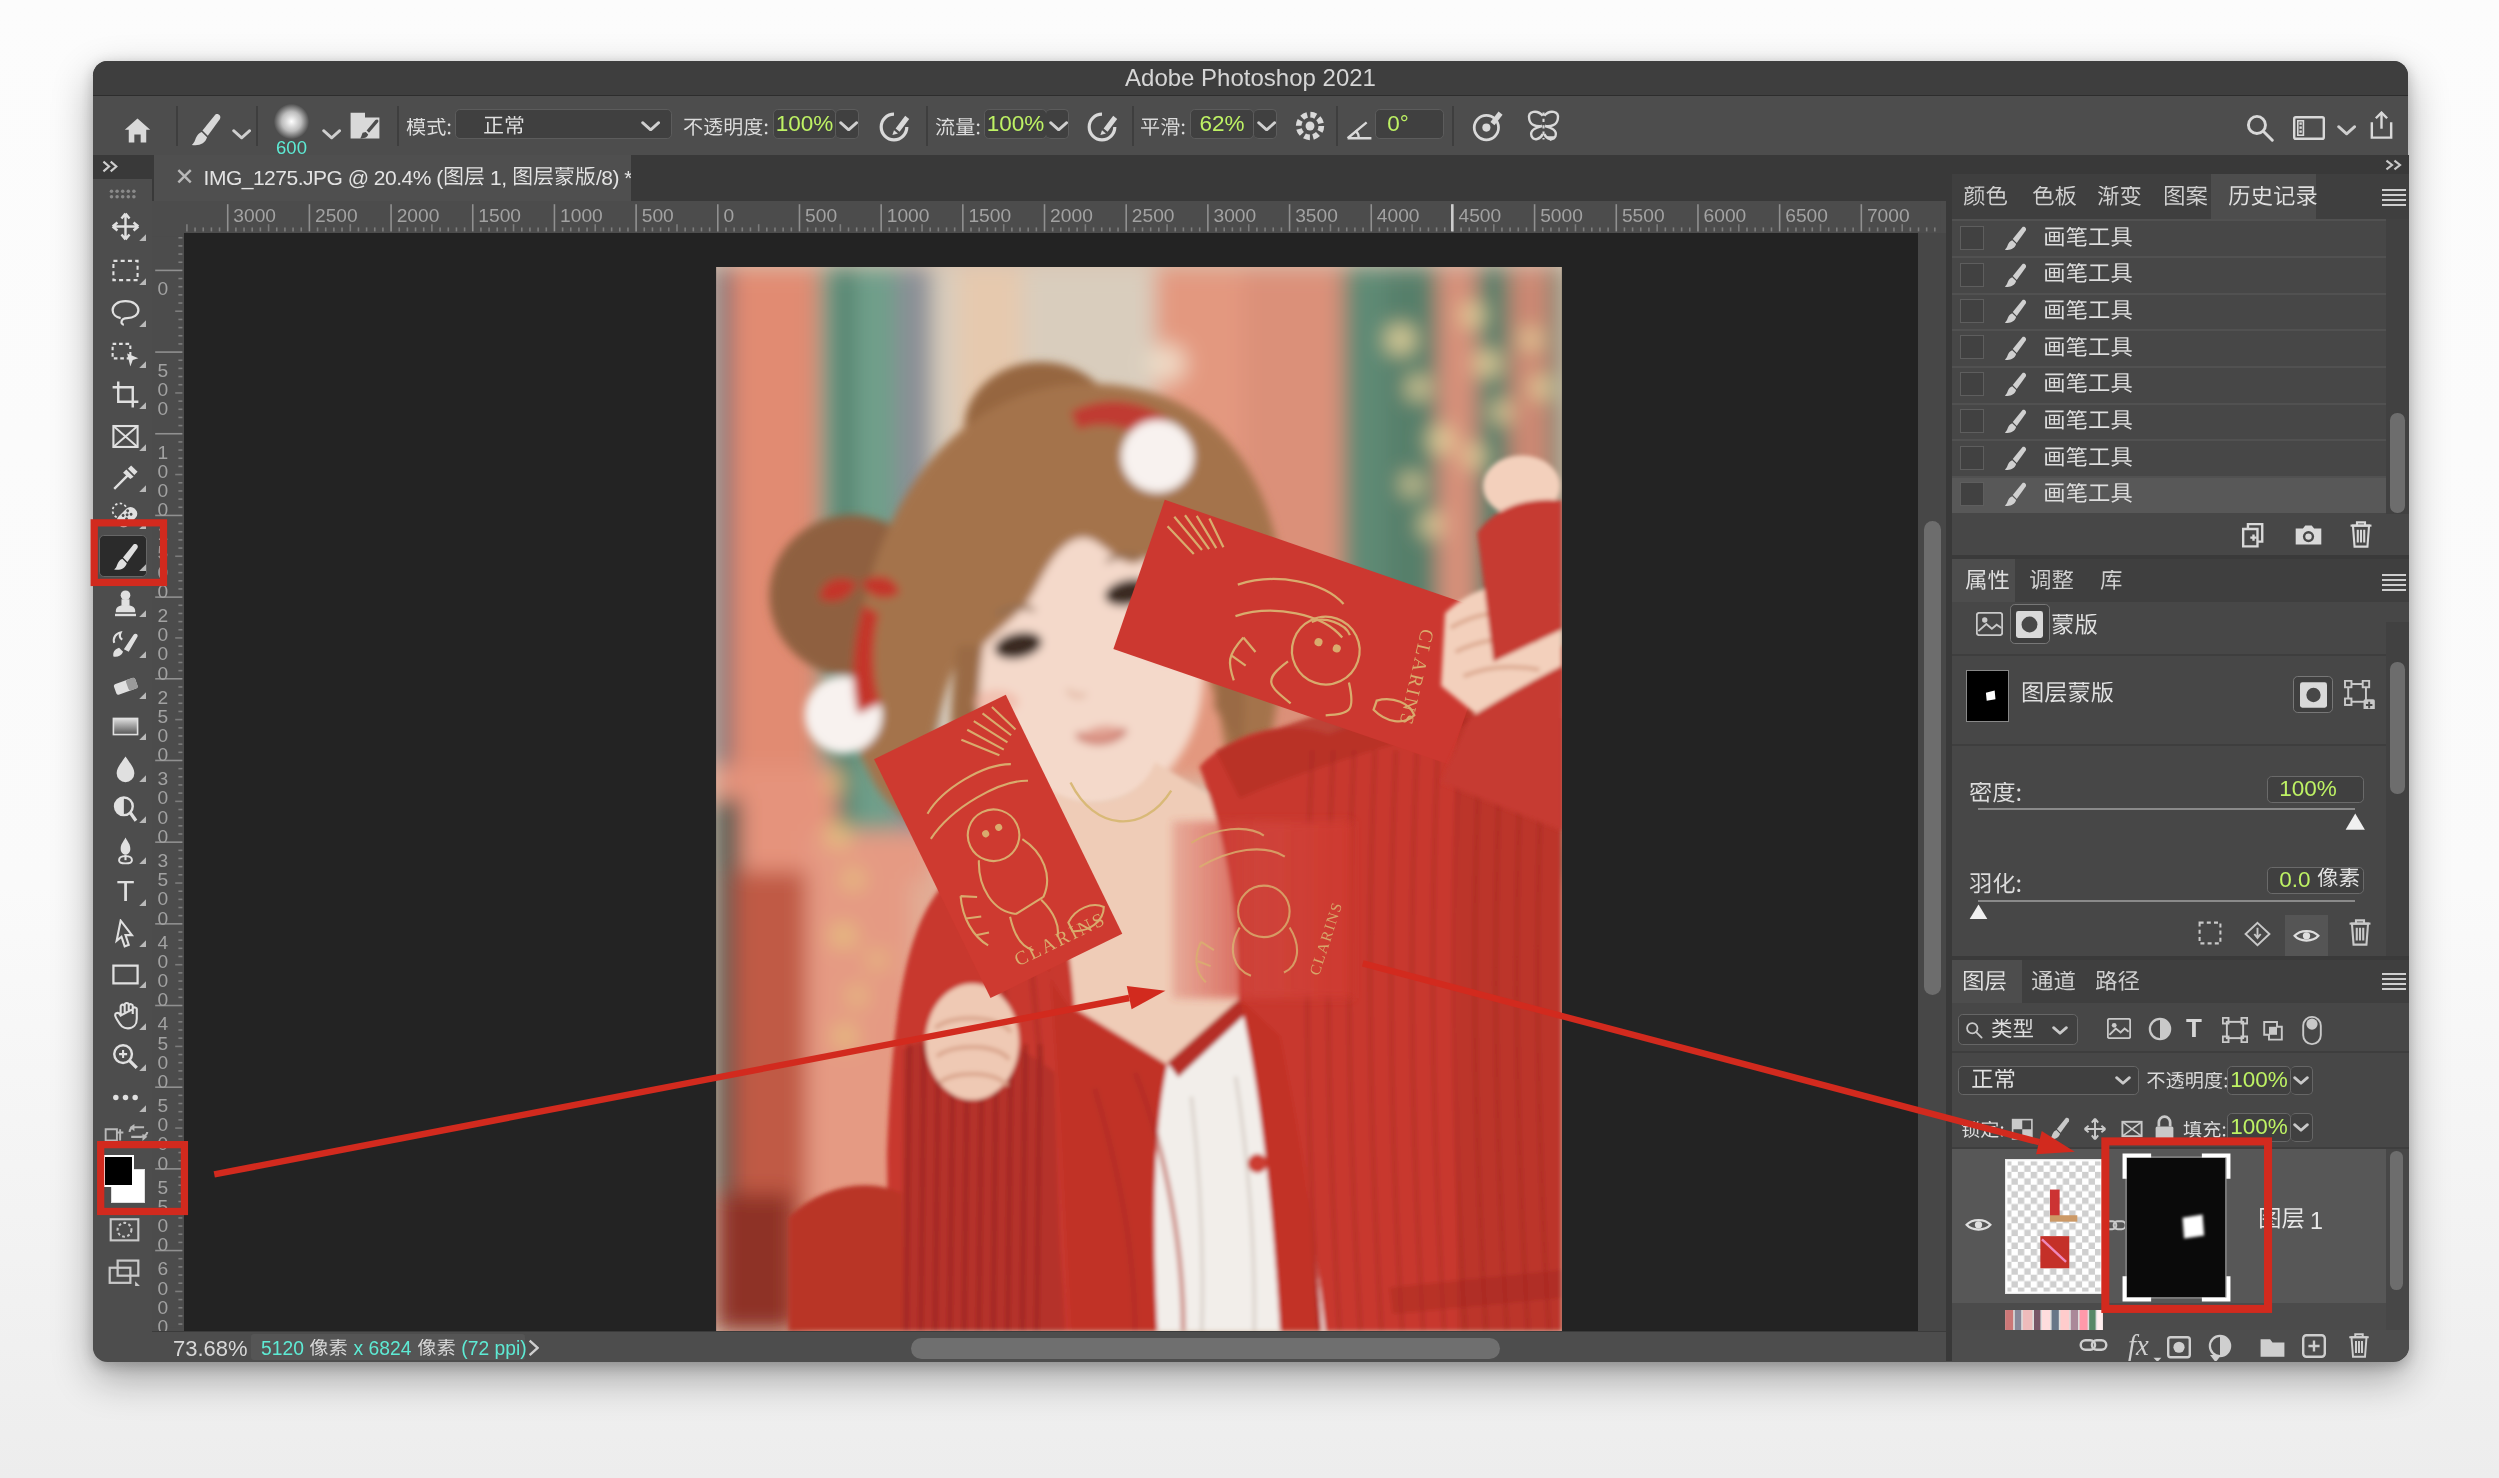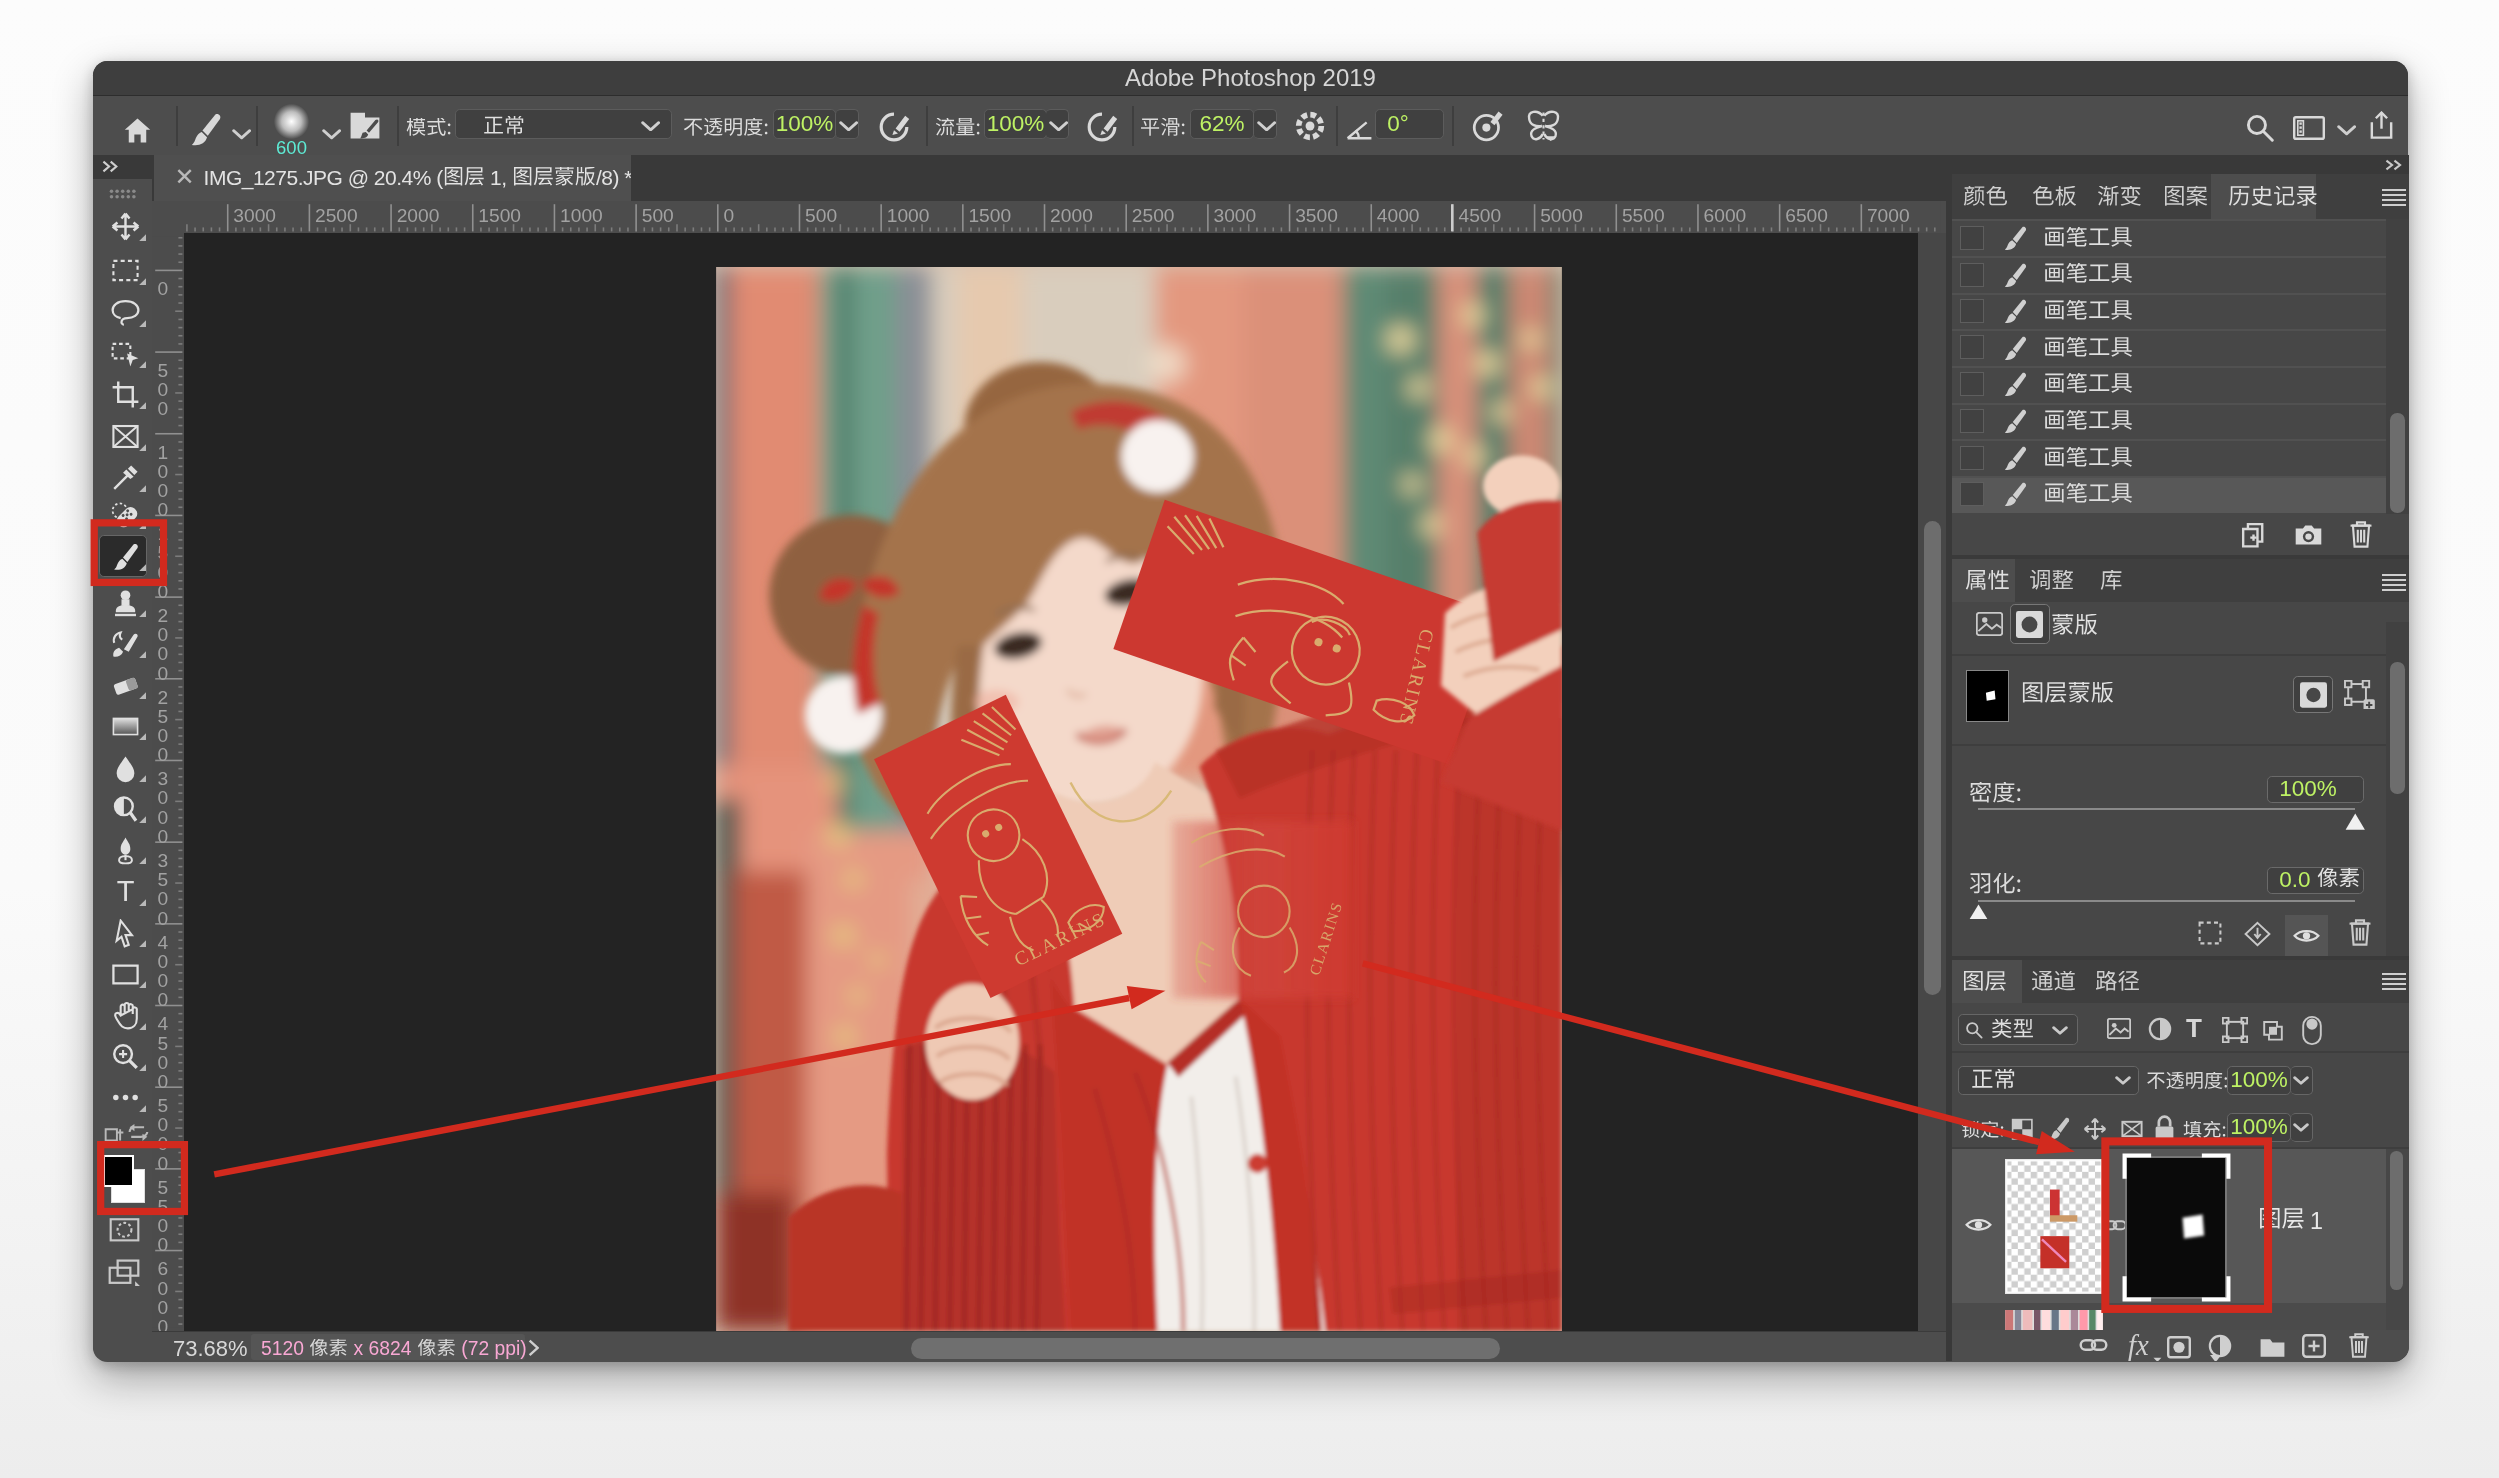--- a/index.html
+++ b/index.html
@@ -28,21 +28,21 @@
 .hambtn{position:absolute;width:24px;height:17px;border-top:2.4px solid #cfcfcf;border-bottom:2.4px solid #cfcfcf}
 .hambtn:before{content:"";display:block;margin-top:3.2px;border-top:2.4px solid #cfcfcf}
 .hambtn:after{content:"";display:block;margin-top:2.4px;border-top:2.4px solid #cfcfcf}
 .toolsel{position:absolute;left:5.6px;width:48px;height:42px;background:#2b2b2b;border:0.8px solid #666;border-radius:4.8px}
 .ptab{position:absolute;height:45px;background:#4d4d4d}
 .pdark{position:absolute;background:#3f3f3f}
 .sep{position:absolute;background:#3a3a3a}
 </style></head><body>
 <div id="page">
     <div id="win">
-<div id="titlebar">Adobe Photoshop 2019</div>
+<div id="titlebar">Adobe Photoshop 2021</div>
 <div id="optbar">
         <svg class="icon" style="left:31px;top:19.3px;" width="27" height="27" viewBox="0 0 34 34" xmlns="http://www.w3.org/2000/svg">
           <path d="M17 2 L33 16 L28 16 L28 32 L21 32 L21 22 L13 22 L13 32 L6 32 L6 16 L1 16 Z" fill="#d9d9d9"></path>
         </svg>
         <div class="vdiv" style="left:83px;top:8px;height:40px"></div>
         <svg class="icon" style="left:95px;top:14.5px;" width="35" height="35" viewBox="0 0 46 46" xmlns="http://www.w3.org/2000/svg">
           <g fill="#d9d9d9">
             <path d="M36 2 C40 0 44 4 42 8 L26 30 L19 23 Z"></path>
             <path d="M18 25 L25 32 C23 40 14 44 5 42 C10 38 9 34 12 30 C14 27 16 26 18 25 Z"></path>
           </g>
@@ -990,21 +990,21 @@
           </g>
         </svg>
       </div>
 <div id="vscroll">
         <div class="abs" style="left:6.4px;top:288px;width:17px;height:474px;border-radius:8.9px;background:#6d6d6d"></div>
       </div>
 <div id="rgap"></div>
 <div id="statusbar">
         <div class="abs" style="left:21px;top:4px;font-size:22px">73.68%</div>
         <div class="abs" style="left:99px;top:2.4px;width:274px;height:26px;background:#555555;border-radius:3.2px"></div>
-        <div class="abs" style="left:109px;top:5.6px;color:#f9a8d4;white-space:nowrap;font-size:19.3px">5120 <svg style="vertical-align:-4.3px;" width="39" height="20" viewBox="0 0 48 25" xmlns="http://www.w3.org/2000/svg">
+        <div class="abs" style="left:109px;top:5.6px;color:#5eead4;white-space:nowrap;font-size:19.3px">5120 <svg style="vertical-align:-4.3px;" width="39" height="20" viewBox="0 0 48 25" xmlns="http://www.w3.org/2000/svg">
             <path d="M11.7 2.2H16.0C15.6 2.9 15.1 3.6 14.6 4.1H10.1C10.7 3.5 11.2 2.8 11.7 2.2ZM11.7 -0.9C10.7 1.1 8.8 3.6 6.1 5.5C6.5 5.7 7.1 6.3 7.3 6.6C7.8 6.3 8.2 6.0 8.6 5.6V9.3H12.3C11.2 10.3 9.5 11.3 6.9 12.1C7.3 12.4 7.7 12.9 7.9 13.2C10.1 12.5 11.7 11.7 12.8 10.8C13.2 11.2 13.5 11.5 13.8 11.9C12.2 13.4 9.2 14.9 6.9 15.6C7.2 15.9 7.7 16.4 7.9 16.8C10.0 16.0 12.7 14.5 14.5 13.0C14.7 13.4 14.9 13.9 15.1 14.3C13.2 16.2 9.6 18.1 6.7 19.0C7.0 19.3 7.5 19.8 7.7 20.3C10.3 19.4 13.3 17.7 15.4 15.8C15.6 17.3 15.4 18.6 14.8 19.1C14.5 19.5 14.1 19.6 13.7 19.6C13.2 19.6 12.7 19.6 12.1 19.5C12.3 19.9 12.5 20.6 12.5 21.0C13.1 21.1 13.6 21.1 14.0 21.1C14.9 21.1 15.5 20.9 16.1 20.3C17.1 19.3 17.4 16.7 16.7 14.2L17.8 13.6C18.7 16.2 20.2 18.5 22.1 19.8C22.4 19.3 22.9 18.7 23.3 18.4C21.4 17.4 19.9 15.3 19.2 13.0C20.1 12.5 21.0 12.0 21.8 11.5L20.6 10.3C19.5 11.1 17.7 12.2 16.2 13.0C15.7 11.8 14.9 10.8 13.8 9.9L14.4 9.3H21.6V4.1H16.4C17.1 3.3 17.8 2.3 18.4 1.4L17.3 0.6L17.0 0.7H12.6L13.4 -0.6ZM10.2 5.5H14.5C14.4 6.2 14.1 7.0 13.5 7.9H10.2ZM16.0 5.5H19.9V7.9H15.3C15.7 7.0 15.9 6.2 16.0 5.5ZM6.3 -0.9C5.0 2.8 2.9 6.4 0.7 8.7C1.0 9.1 1.6 10.1 1.7 10.5C2.4 9.7 3.1 8.8 3.8 7.8V21.0H5.5V5.1C6.5 3.4 7.3 1.5 8.0 -0.4Z M39.3 17.1C41.3 18.1 43.9 19.7 45.1 20.7L46.5 19.6C45.2 18.6 42.6 17.1 40.6 16.2ZM31.0 16.1C29.6 17.5 27.2 18.7 25.1 19.6C25.5 19.8 26.2 20.5 26.5 20.8C28.6 19.8 31.0 18.3 32.7 16.8ZM28.6 12.1C29.1 12.0 29.8 11.9 34.6 11.6C32.4 12.6 30.5 13.2 29.7 13.5C28.2 14.0 27.1 14.3 26.4 14.4C26.5 14.8 26.7 15.6 26.8 16.0C27.4 15.8 28.4 15.6 35.5 15.2V19.0C35.5 19.3 35.4 19.4 35.0 19.4C34.6 19.4 33.3 19.4 31.8 19.4C32.1 19.8 32.4 20.5 32.5 21.0C34.3 21.0 35.5 21.0 36.2 20.8C37.0 20.5 37.2 20.0 37.2 19.1V15.1L43.2 14.8C43.9 15.4 44.4 15.9 44.8 16.4L46.2 15.4C45.2 14.3 43.1 12.7 41.5 11.6L40.2 12.5C40.7 12.8 41.2 13.2 41.7 13.6L31.9 14.1C35.2 13.0 38.5 11.6 41.8 9.9L40.5 8.7C39.6 9.2 38.6 9.7 37.7 10.2L32.1 10.5C33.4 10.0 34.7 9.3 35.9 8.5L35.3 8.1H46.8V6.6H36.9V5.1H44.3V3.7H36.9V2.2H45.7V0.8H36.9V-1.0H35.1V0.8H26.5V2.2H35.1V3.7H27.8V5.1H35.1V6.6H25.3V8.1H33.7C32.2 9.1 30.4 9.9 29.8 10.1C29.2 10.4 28.6 10.6 28.2 10.6C28.3 11.0 28.6 11.8 28.6 12.1Z" fill="#d8d8d8"></path>
           </svg> x 6824 <svg style="vertical-align:-4.3px;" width="39" height="20" viewBox="0 0 48 25" xmlns="http://www.w3.org/2000/svg">
             <path d="M11.7 2.2H16.0C15.6 2.9 15.1 3.6 14.6 4.1H10.1C10.7 3.5 11.2 2.8 11.7 2.2ZM11.7 -0.9C10.7 1.1 8.8 3.6 6.1 5.5C6.5 5.7 7.1 6.3 7.3 6.6C7.8 6.3 8.2 6.0 8.6 5.6V9.3H12.3C11.2 10.3 9.5 11.3 6.9 12.1C7.3 12.4 7.7 12.9 7.9 13.2C10.1 12.5 11.7 11.7 12.8 10.8C13.2 11.2 13.5 11.5 13.8 11.9C12.2 13.4 9.2 14.9 6.9 15.6C7.2 15.9 7.7 16.4 7.9 16.8C10.0 16.0 12.7 14.5 14.5 13.0C14.7 13.4 14.9 13.9 15.1 14.3C13.2 16.2 9.6 18.1 6.7 19.0C7.0 19.3 7.5 19.8 7.7 20.3C10.3 19.4 13.3 17.7 15.4 15.8C15.6 17.3 15.4 18.6 14.8 19.1C14.5 19.5 14.1 19.6 13.7 19.6C13.2 19.6 12.7 19.6 12.1 19.5C12.3 19.9 12.5 20.6 12.5 21.0C13.1 21.1 13.6 21.1 14.0 21.1C14.9 21.1 15.5 20.9 16.1 20.3C17.1 19.3 17.4 16.7 16.7 14.2L17.8 13.6C18.7 16.2 20.2 18.5 22.1 19.8C22.4 19.3 22.9 18.7 23.3 18.4C21.4 17.4 19.9 15.3 19.2 13.0C20.1 12.5 21.0 12.0 21.8 11.5L20.6 10.3C19.5 11.1 17.7 12.2 16.2 13.0C15.7 11.8 14.9 10.8 13.8 9.9L14.4 9.3H21.6V4.1H16.4C17.1 3.3 17.8 2.3 18.4 1.4L17.3 0.6L17.0 0.7H12.6L13.4 -0.6ZM10.2 5.5H14.5C14.4 6.2 14.1 7.0 13.5 7.9H10.2ZM16.0 5.5H19.9V7.9H15.3C15.7 7.0 15.9 6.2 16.0 5.5ZM6.3 -0.9C5.0 2.8 2.9 6.4 0.7 8.7C1.0 9.1 1.6 10.1 1.7 10.5C2.4 9.7 3.1 8.8 3.8 7.8V21.0H5.5V5.1C6.5 3.4 7.3 1.5 8.0 -0.4Z M39.3 17.1C41.3 18.1 43.9 19.7 45.1 20.7L46.5 19.6C45.2 18.6 42.6 17.1 40.6 16.2ZM31.0 16.1C29.6 17.5 27.2 18.7 25.1 19.6C25.5 19.8 26.2 20.5 26.5 20.8C28.6 19.8 31.0 18.3 32.7 16.8ZM28.6 12.1C29.1 12.0 29.8 11.9 34.6 11.6C32.4 12.6 30.5 13.2 29.7 13.5C28.2 14.0 27.1 14.3 26.4 14.4C26.5 14.8 26.7 15.6 26.8 16.0C27.4 15.8 28.4 15.6 35.5 15.2V19.0C35.5 19.3 35.4 19.4 35.0 19.4C34.6 19.4 33.3 19.4 31.8 19.4C32.1 19.8 32.4 20.5 32.5 21.0C34.3 21.0 35.5 21.0 36.2 20.8C37.0 20.5 37.2 20.0 37.2 19.1V15.1L43.2 14.8C43.9 15.4 44.4 15.9 44.8 16.4L46.2 15.4C45.2 14.3 43.1 12.7 41.5 11.6L40.2 12.5C40.7 12.8 41.2 13.2 41.7 13.6L31.9 14.1C35.2 13.0 38.5 11.6 41.8 9.9L40.5 8.7C39.6 9.2 38.6 9.7 37.7 10.2L32.1 10.5C33.4 10.0 34.7 9.3 35.9 8.5L35.3 8.1H46.8V6.6H36.9V5.1H44.3V3.7H36.9V2.2H45.7V0.8H36.9V-1.0H35.1V0.8H26.5V2.2H35.1V3.7H27.8V5.1H35.1V6.6H25.3V8.1H33.7C32.2 9.1 30.4 9.9 29.8 10.1C29.2 10.4 28.6 10.6 28.2 10.6C28.3 11.0 28.6 11.8 28.6 12.1Z" fill="#d8d8d8"></path>
           </svg> (72 ppi)</div>
         <svg class="icon" style="left:376px;top:7.2px;" width="11.3" height="17.7" viewBox="0 0 14 22" xmlns="http://www.w3.org/2000/svg">
           <path d="M2 2 L12 11 L2 20" stroke="#cfcfcf" stroke-width="3" fill="none"></path>
         </svg>
         <div class="abs" style="left:759px;top:5.6px;width:589px;height:21px;border-radius:10.5px;background:#6f6f6f"></div>
       </div>
 <div id="rightcol">

